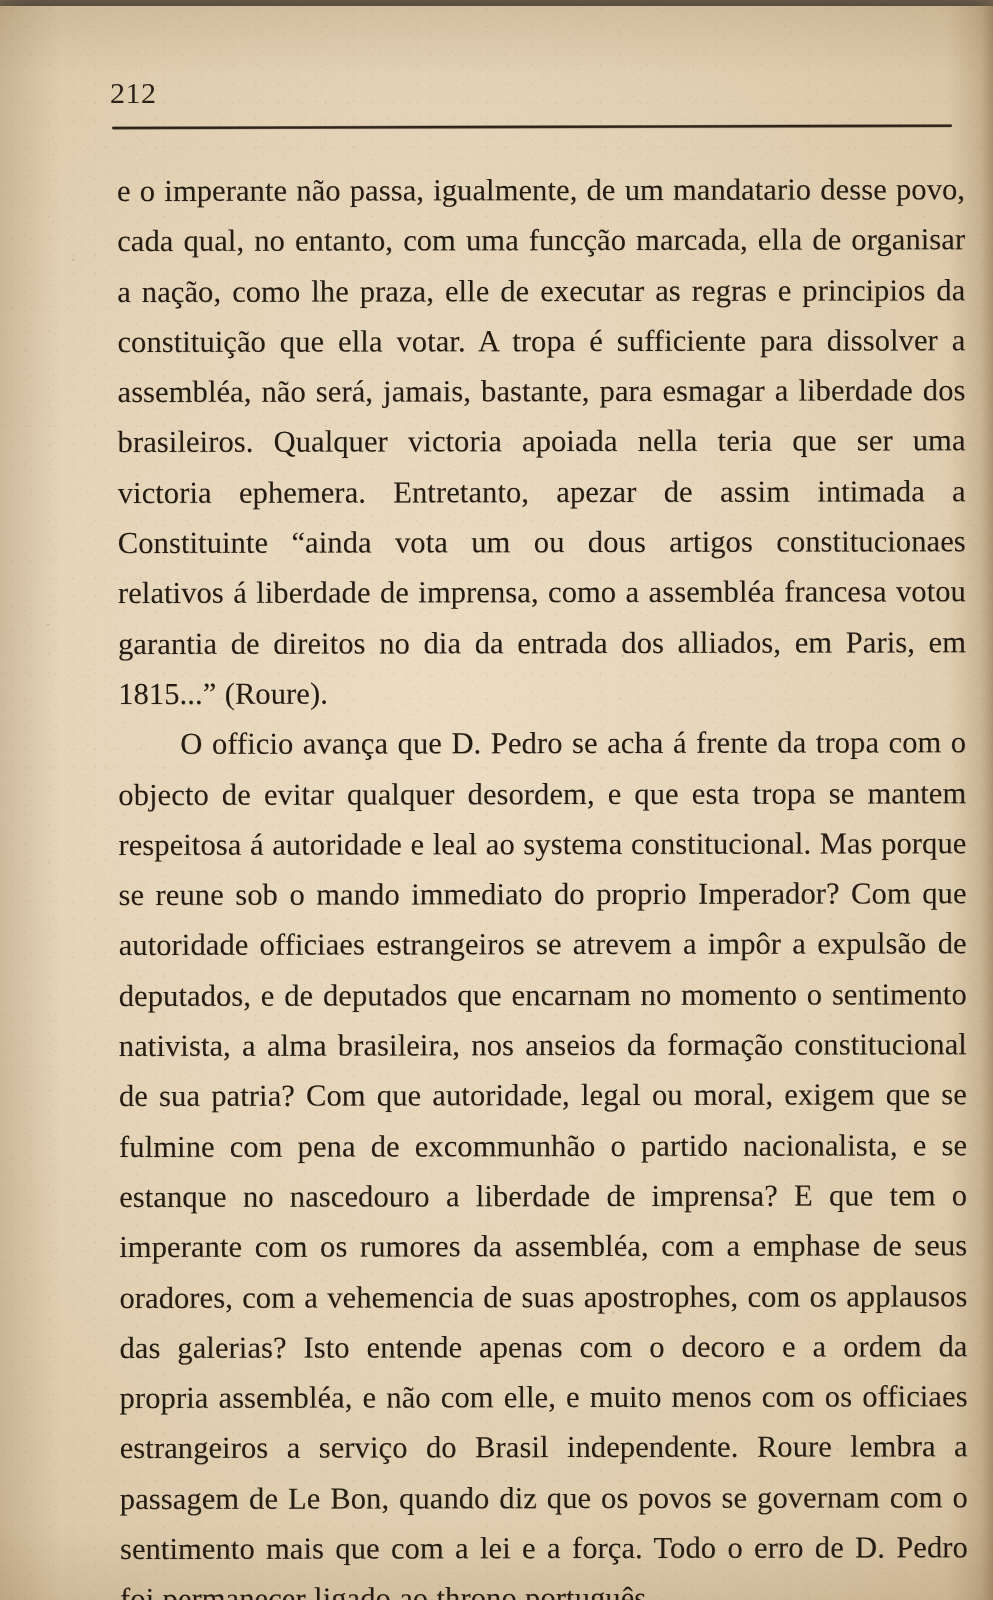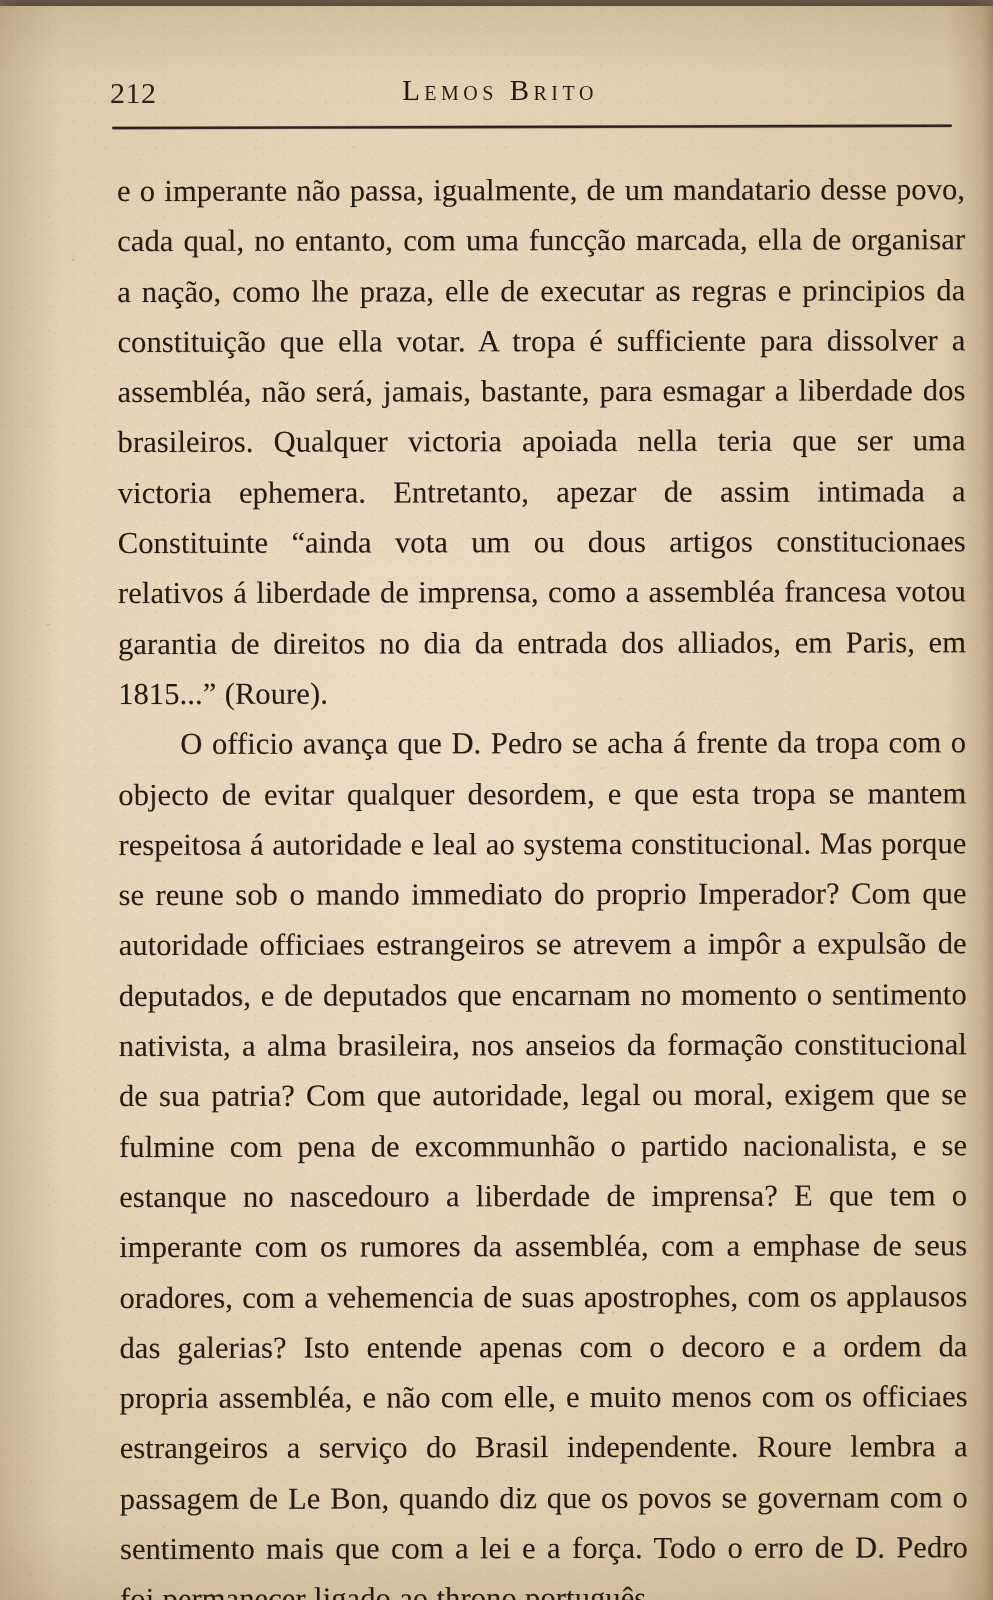--- a/index.html
+++ b/index.html
@@ -137,21 +137,20 @@
     <div class="fleck" style="left:621px; top:648px;  width:3px; height:3px;"></div>
     <div class="fleck" style="left:259px; top:1133px; width:3px; height:2px;"></div>
     <div class="fleck" style="left:612px; top:1305px; width:3px; height:3px;"></div>
     <div class="fleck" style="left:906px; top:1093px; width:3px; height:3px;"></div>
     <div class="fleck" style="left:134px; top:983px;  width:2px; height:2px;"></div>
     <div class="fleck" style="left:836px; top:1442px; width:3px; height:2px;"></div>
   </div>
 
   <div class="runhead">
     <div class="folio">212</div>
-    <div class="booktitle">Lemos Brito</div>
   </div>
 
   <div class="rule"></div>
 
   <div class="body">
     <p class="para">e o imperante não passa, igualmente, de um mandatario desse povo, cada qual, no entanto, com uma funcção marcada, ella de organisar a nação, como lhe praza, elle de executar as regras e principios da constituição que ella votar. A tropa é sufficiente para dissolver a assembléa, não será, jamais, bastante, para esmagar a liberdade dos brasileiros. Qualquer victoria apoiada nella teria que ser uma victoria ephemera. Entretanto, apezar de assim intimada a Constituinte “ainda vota um ou dous artigos constitucionaes relativos á liberdade de imprensa, como a assembléa francesa votou garantia de direitos no dia da entrada dos alliados, em Paris, em 1815...” (Roure).</p>
     <p class="para indent">O officio avança que D. Pedro se acha á frente da tropa com o objecto de evitar qualquer desordem, e que esta tropa se mantem respeitosa á autoridade e leal ao systema constitucional. Mas porque se reune sob o mando immediato do proprio Imperador? Com que autoridade officiaes estrangeiros se atrevem a impôr a expulsão de deputados, e de deputados que encarnam no momento o sentimento nativista, a alma brasileira, nos anseios da formação constitucional de sua patria? Com que autoridade, legal ou moral, exigem que se fulmine com pena de excommunhão o partido nacionalista, e se estanque no nascedouro a liberdade de imprensa? E que tem o imperante com os rumores da assembléa, com a emphase de seus oradores, com a vehemencia de suas apostrophes, com os applausos das galerias? Isto entende apenas com o decoro e a ordem da propria assembléa, e não com elle, e muito menos com os officiaes estrangeiros a serviço do Brasil independente. Roure lembra a passagem de Le Bon, quando diz que os povos se governam com o sentimento mais que com a lei e a força. Todo o erro de D. Pedro foi permanecer ligado ao throno português,</p>
   </div>
 
 </div>

